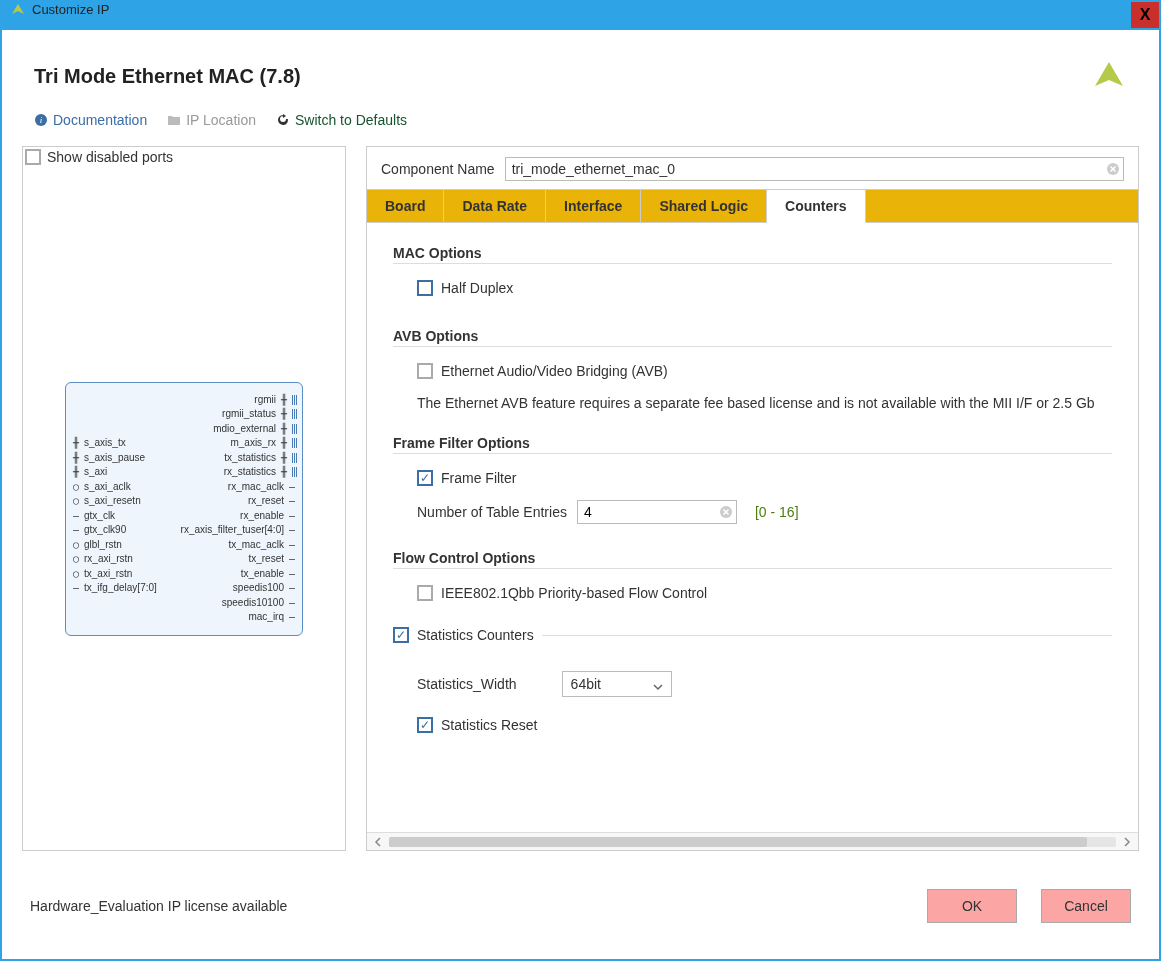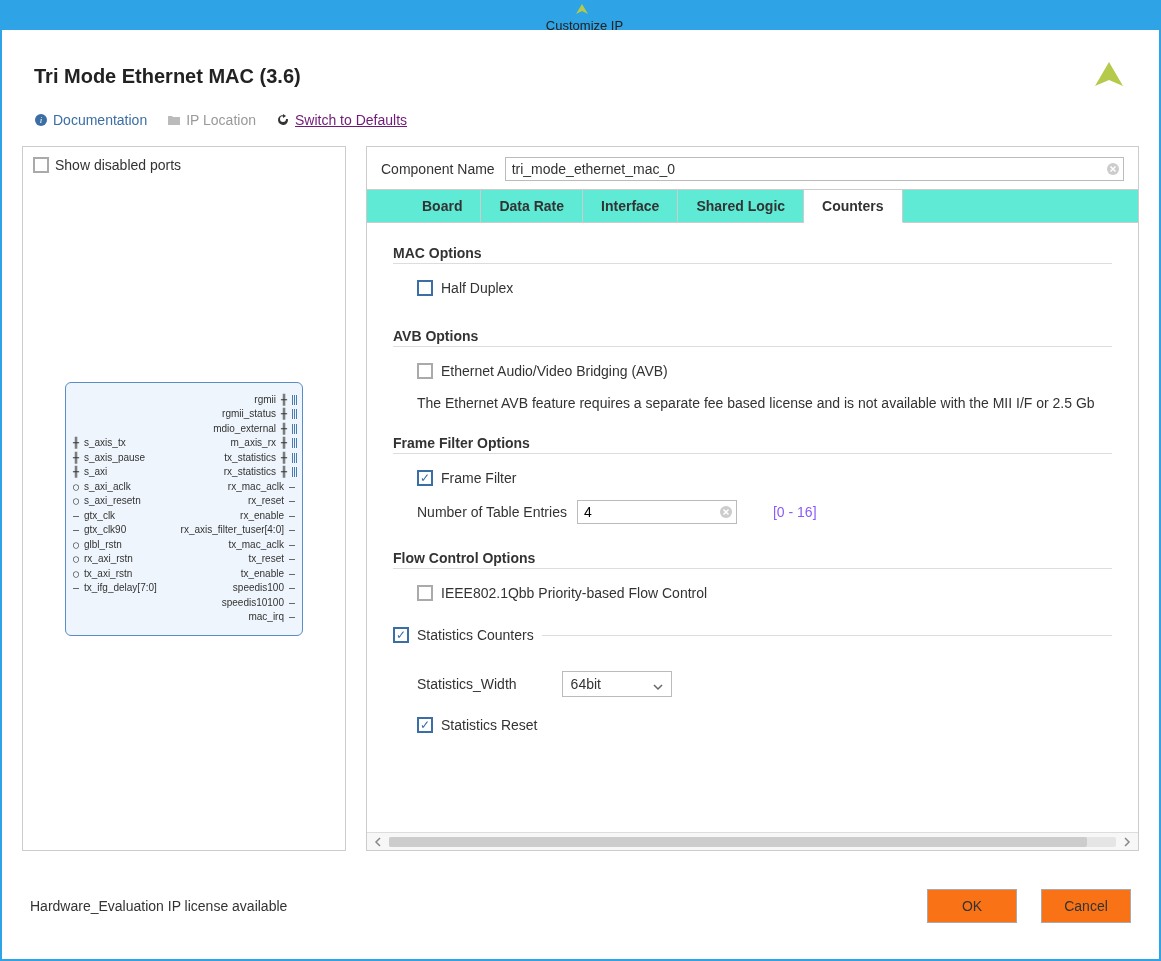--- a/index.html
+++ b/index.html
@@ -1,110 +1,110 @@
 <!DOCTYPE html>
 <html><head>
 <meta charset="utf-8">
 <style>
 * { box-sizing: border-box; margin: 0; padding: 0; }
 body { font-family: "Segoe UI", Arial, sans-serif; font-size: 13px; color: #333; background: #fff; }
 
 .window { width: 1161px; height: 961px; background: #2ea3e6; padding: 2px; display: flex; flex-direction: column; }
-.titlebar { height: 28px; display: flex; align-items: center; padding-left: 8px; color: #222; font-size: 13px; flex-direction: column; }
+.titlebar { height: 28px; display: flex; align-items: flex-start; padding-left: 8px; color: #222; font-size: 13px; }
 .titlebar .logo-icon { width: 16px; height: 16px; margin-right: 6px; }
 .close-btn { margin-left: auto; width: 28px; height: 26px; background: #c9302c; color: #000; display: flex; align-items: center; justify-content: center; font-weight: bold; font-size: 16px; cursor: pointer; font-family: Arial; }
 
 .client { flex: 1; background: #fff; display: flex; flex-direction: column; padding: 0; }
 
 .header { padding: 28px 32px 18px 32px; display: flex; align-items: center; justify-content: space-between; }
 .header h1 { font-size: 20px; font-weight: bold; color: #222; }
 .logo-big { width: 36px; height: 36px; }
 
 .toolbar { padding: 0 32px 18px 32px; display: flex; gap: 20px; align-items: center; border-bottom: 0; font-size: 14px; }
 .toolbar-item { display: flex; align-items: center; gap: 5px; color: #3a6ea5; cursor: pointer; }
 .toolbar-item.muted { color: #999; }
-.toolbar-item.dark { color: #701a75; text-decoration: underline; }
+.toolbar-item.dark { color: #14532d; }
 .tb-icon { width: 14px; height: 14px; display: inline-block; }
 
 .main { flex: 1; display: flex; gap: 20px; padding: 0 20px 20px 20px; overflow: hidden; }
 
-.left-panel { width: 324px; border: 1px solid #ccc; padding: 8px; display: flex; flex-direction: column; justify-content: space-between; }
+.left-panel { width: 324px; border: 1px solid #ccc; display: flex; flex-direction: column; justify-content: space-between; }
 .show-disabled-row { display: flex; align-items: center; gap: 6px; font-size: 14px; padding: 2px; }
 .block-area { flex: 1; display: flex; align-items: center; justify-content: center; }
 .ip-block { border: 1px solid #5a8cc5; border-radius: 6px; background: #eef5fc; width: 238px; padding: 10px 0; position: relative; display: flex; }
 .ip-left-ports { text-align: left; font-size: 10px; line-height: 14.5px; padding-left: 4px; }
 .ip-right-ports { text-align: right; font-size: 10px; line-height: 14.5px; padding-right: 4px; margin-left: auto; }
 .port-row { display: flex; align-items: center; white-space: nowrap; }
 .ip-left-ports .port-row { justify-content: flex-start; }
 .ip-right-ports .port-row { justify-content: flex-end; }
 .port-sym { width: 12px; display: inline-block; text-align: center; font-family: monospace; }
 .port-sym.left { margin-right: 2px; }
 .port-sym.right { margin-left: 2px; }
 .bus-bars { display: inline-block; width: 6px; height: 10px; background: repeating-linear-gradient(to right, #4a7ab5 0 1px, transparent 1px 2px); margin-left: 2px; vertical-align: middle; }
 
 .right-panel { flex: 1; border: 1px solid #ccc; display: flex; flex-direction: column; overflow: hidden; }
 .compname-row { display: flex; align-items: center; gap: 10px; padding: 10px 14px 8px 14px; font-size: 14px; }
 .compname-wrap { flex: 1; position: relative; }
 .compname-wrap input { width: 100%; border: 1px solid #bbb; padding: 3px 8px 3px 6px; font-size: 14px; height: 24px; color: #333; }
 .clear-x { position: absolute; right: 4px; top: 50%; transform: translateY(-50%); width: 14px; height: 14px; color: #aaa; cursor: pointer; }
 
-.tabs { display: flex; background: #5eead4; border-top: 1px solid #ccc; border-bottom: 1px solid #ccc; font-size: 14px; padding-left: 37px; }
+.tabs { display: flex; background: #eab308; border-top: 1px solid #ccc; border-bottom: 1px solid #ccc; font-size: 14px; }
 .tab { padding: 8px 18px; border-right: 1px solid #ccc; font-weight: bold; cursor: pointer; color: #333; }
 .tab.active { background: #fff; border-bottom: 1px solid #fff; margin-bottom: -1px; }
 
 .tab-content { flex: 1; padding: 22px 26px; overflow: auto; font-size: 14px; }
 .section-title { font-weight: bold; font-size: 14px; border-bottom: 1px solid #ddd; padding-bottom: 2px; margin-bottom: 12px; margin-top: 10px; }
 .section-title.first { margin-top: 0; }
 .field-row { display: flex; align-items: center; gap: 8px; padding: 4px 0 4px 24px; }
 .note { padding: 12px 0 2px 24px; color: #333; white-space: nowrap; }
 
 .cb { width: 16px; height: 16px; border: 2px solid #3a6ea5; display: inline-flex; align-items: center; justify-content: center; cursor: pointer; background: #fff; flex-shrink: 0; }
 .cb.light { border-color: #aaa; }
 .cb.checked::after { content: "✓"; font-size: 12px; color: #3a6ea5; line-height: 1; }
 
 .num-input-wrap { position: relative; display: inline-block; }
 .num-input { border: 1px solid #bbb; padding: 3px 22px 3px 6px; width: 160px; height: 24px; font-size: 14px; }
-.range-hint { color: #8b5cf6; margin-left: 26px; }
+.range-hint { color: #4d7c0f; margin-left: 8px; }
 
 .grouped-title { display: flex; align-items: center; gap: 8px; margin-top: 22px; margin-bottom: 24px; }
 .grouped-title .line { flex: 1; height: 1px; background: #ddd; }
 
 .select-wrap { border: 1px solid #bbb; display: inline-flex; align-items: center; height: 26px; padding: 0 8px; gap: 30px; cursor: pointer; min-width: 110px; justify-content: space-between; }
 .chev-down { width: 10px; height: 10px; }
 
 .scrollbar-row { height: 18px; border-top: 1px solid #ddd; display: flex; align-items: center; padding: 0 4px; background: #f7f7f7; }
 .sb-arrow { width: 14px; height: 14px; color: #888; cursor: pointer; }
 .sb-track { flex: 1; height: 10px; background: #e5e5e5; margin: 0 4px; border-radius: 2px; position: relative; }
 .sb-thumb { position: absolute; left: 0; top: 0; bottom: 0; width: 96%; background: #ccc; border-radius: 2px; }
 
 .footer { display: flex; align-items: center; padding: 18px 28px 36px 28px; }
 .footer-status { color: #333; font-size: 14px; }
 .footer-buttons { margin-left: auto; display: flex; gap: 24px; }
-.btn { border: 1px solid #aaa; background: #f97316; padding: 8px 0; width: 90px; text-align: center; font-size: 14px; cursor: pointer; }
+.btn { border: 1px solid #aaa; background: #fca5a5; padding: 8px 0; width: 90px; text-align: center; font-size: 14px; cursor: pointer; }
 </style>
 </head>
 <body>
 
 <div class="window">
   <div class="titlebar">
     <span class="logo-icon">
       <svg viewBox="0 0 16 16">
           <polygon points="8,2 14,12 8,9 2,12" fill="#b5c94a"></polygon>
         </svg>
     </span>
     <span>Customize IP</span>
     <div class="close-btn">
       <span>X</span>
     </div>
   </div>
 
   <div class="client">
 
     <div class="header">
-      <h1>Tri Mode Ethernet MAC (3.6)</h1>
+      <h1>Tri Mode Ethernet MAC (7.8)</h1>
       <span class="logo-big">
         <svg viewBox="0 0 36 36">
             <polygon points="18,4 32,28 18,22 4,28" fill="#b5c94a"></polygon>
           </svg>
       </span>
     </div>
 
     <div class="toolbar">
       <div class="toolbar-item">
         <span class="tb-icon">

